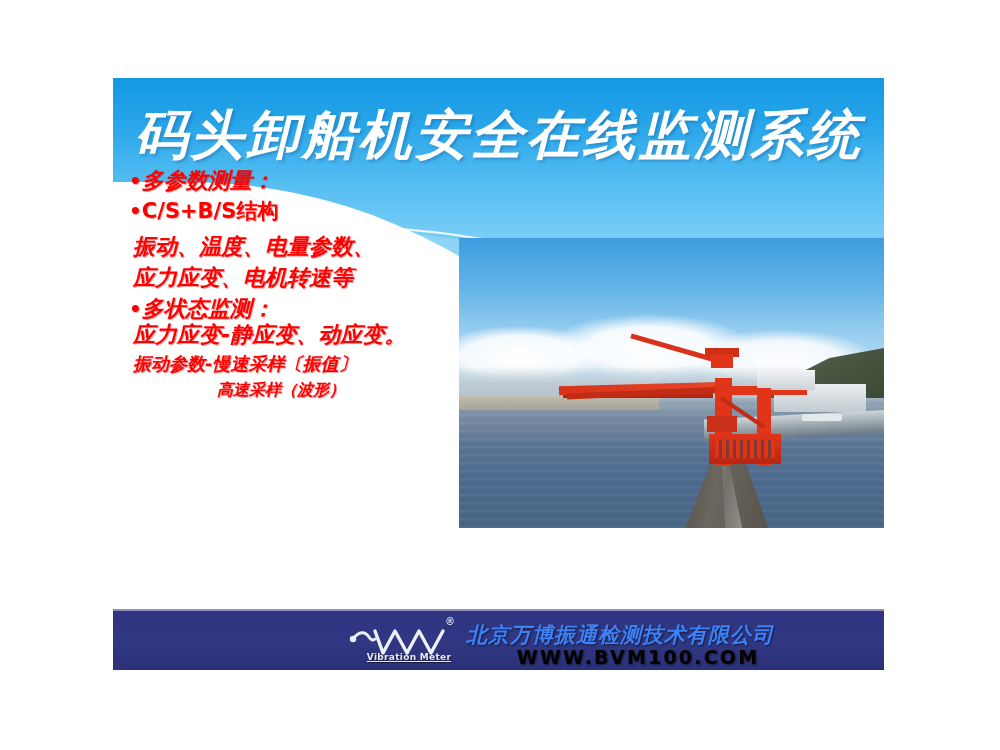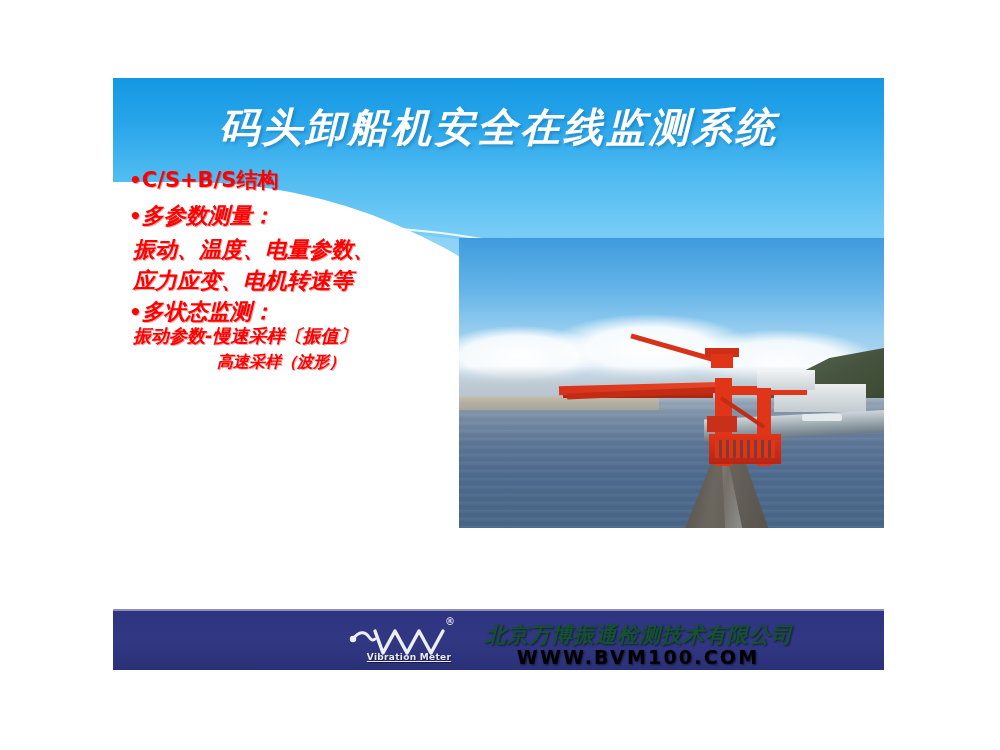--- a/index.html
+++ b/index.html
@@ -30,21 +30,21 @@
     position:absolute;left:-260px;top:104px;width:880px;height:560px;
     background:#ffffff;border-radius:0 62% 0 0 / 0 100% 0 0;
   }
   
   .arc{
     position:absolute;pointer-events:none;
   }
   
   .title{
     position:absolute;left:0;top:22px;width:771px;text-align:center;
-    color:#ffffff;font-size:40px;font-weight:bold;letter-spacing:3px;
+    color:#ffffff;font-size:53px;font-weight:bold;letter-spacing:3px;
     font-family:"DejaVu Sans","Liberation Sans",sans-serif;
     text-shadow:2px 2px 3px rgba(20,90,150,.38);
     font-style:italic;
   }
   
   .body-text{
     position:absolute;left:16px;top:92px;width:360px;
     color:#FF0000;font-weight:bold;font-style:italic;
     text-shadow:1px 1px 0 rgba(200,0,0,.35);
   }
@@ -125,22 +125,22 @@
     position:absolute;left:0;top:531px;width:771px;height:61px;
     background:linear-gradient(180deg,#2E3480 0%,#313782 50%,#2B3178 100%);
   }
   .footer-hl{position:absolute;left:0;top:531px;width:771px;height:2px;
     background:rgba(255,255,255,.45);}
   .logo-wrap{position:absolute;left:236px;top:541px;width:118px;height:44px;}
   .logo-cap{position:absolute;left:246px;top:574px;width:100px;text-align:center;
     color:#E8E9F5;font-size:9px;font-weight:bold;letter-spacing:.3px;
     text-shadow:1px 1px 1px rgba(0,0,0,.5);text-decoration:underline;}
   .reg{position:absolute;left:332px;top:538px;color:#DADCF0;font-size:10px;font-weight:bold;}
-  .f-cn{position:absolute;left:372px;top:543px;width:330px;
-    color:#14532d;font-size:21px;font-weight:bold;font-style:italic;letter-spacing:1px;
+  .f-cn{position:absolute;left:353px;top:543px;width:330px;
+    color:#3b82f6;font-size:21px;font-weight:bold;font-style:italic;letter-spacing:1px;
     text-shadow:1px 1px 2px rgba(0,0,0,.55);white-space:nowrap;}
   .f-url{position:absolute;left:360px;top:568px;width:330px;text-align:center;
     color:#000000;font-size:19px;font-weight:bold;letter-spacing:2.2px;
     text-shadow:1px 1px 2px rgba(0,0,0,.55);white-space:nowrap;}
 </style>
 </head>
 <body>
 
 <div id="slide">
 
@@ -152,34 +152,37 @@
     <path d="M0,30 C150,-18 330,-10 500,42 C600,72 690,92 771,100" fill="none" stroke="#ffffff" stroke-width="2" opacity=".85"></path>
     <path d="M0,52 C140,42 300,78 400,100 C470,114 600,108 771,62" fill="none" stroke="#ffffff" stroke-width="1.6" opacity=".75"></path>
     <path d="M0,36 C170,-14 360,-4 520,52 C620,86 700,100 771,104 L771,130 L0,130 Z" fill="#ffffff" opacity=".16"></path>
   </svg>
 
   <div class="swoosh"></div>
 
   <div class="title">码头卸船机安全在线监测系统</div>
 
   <div class="body-text">
+    <div class="ln b2">
+      <span class="dot">•</span><span>多参数测量：</span>
+    </div>
     <div class="ln b1">
       <span class="dot">•</span><span>C/S+B/S结构</span>
     </div>
-    <div class="ln b2">
-      <span class="dot">•</span><span>多参数测量：</span>
-    </div>
     <div class="ln b3">
       <span>振动、温度、电量参数、</span>
     </div>
     <div class="ln b4">
       <span>应力应变、电机转速等</span>
     </div>
     <div class="ln b6">
       <span class="dot">•</span><span>多状态监测：</span>
+    </div>
+    <div class="ln b7">
+      <span>应力应变-静应变、动应变。</span>
     </div>
     <div class="ln b8">
       <span>振动参数-慢速采样〔振值〕</span>
     </div>
     <div class="ln b9">
       <span>高速采样（波形）</span>
     </div>
   </div>
 
   <div class="photo">

